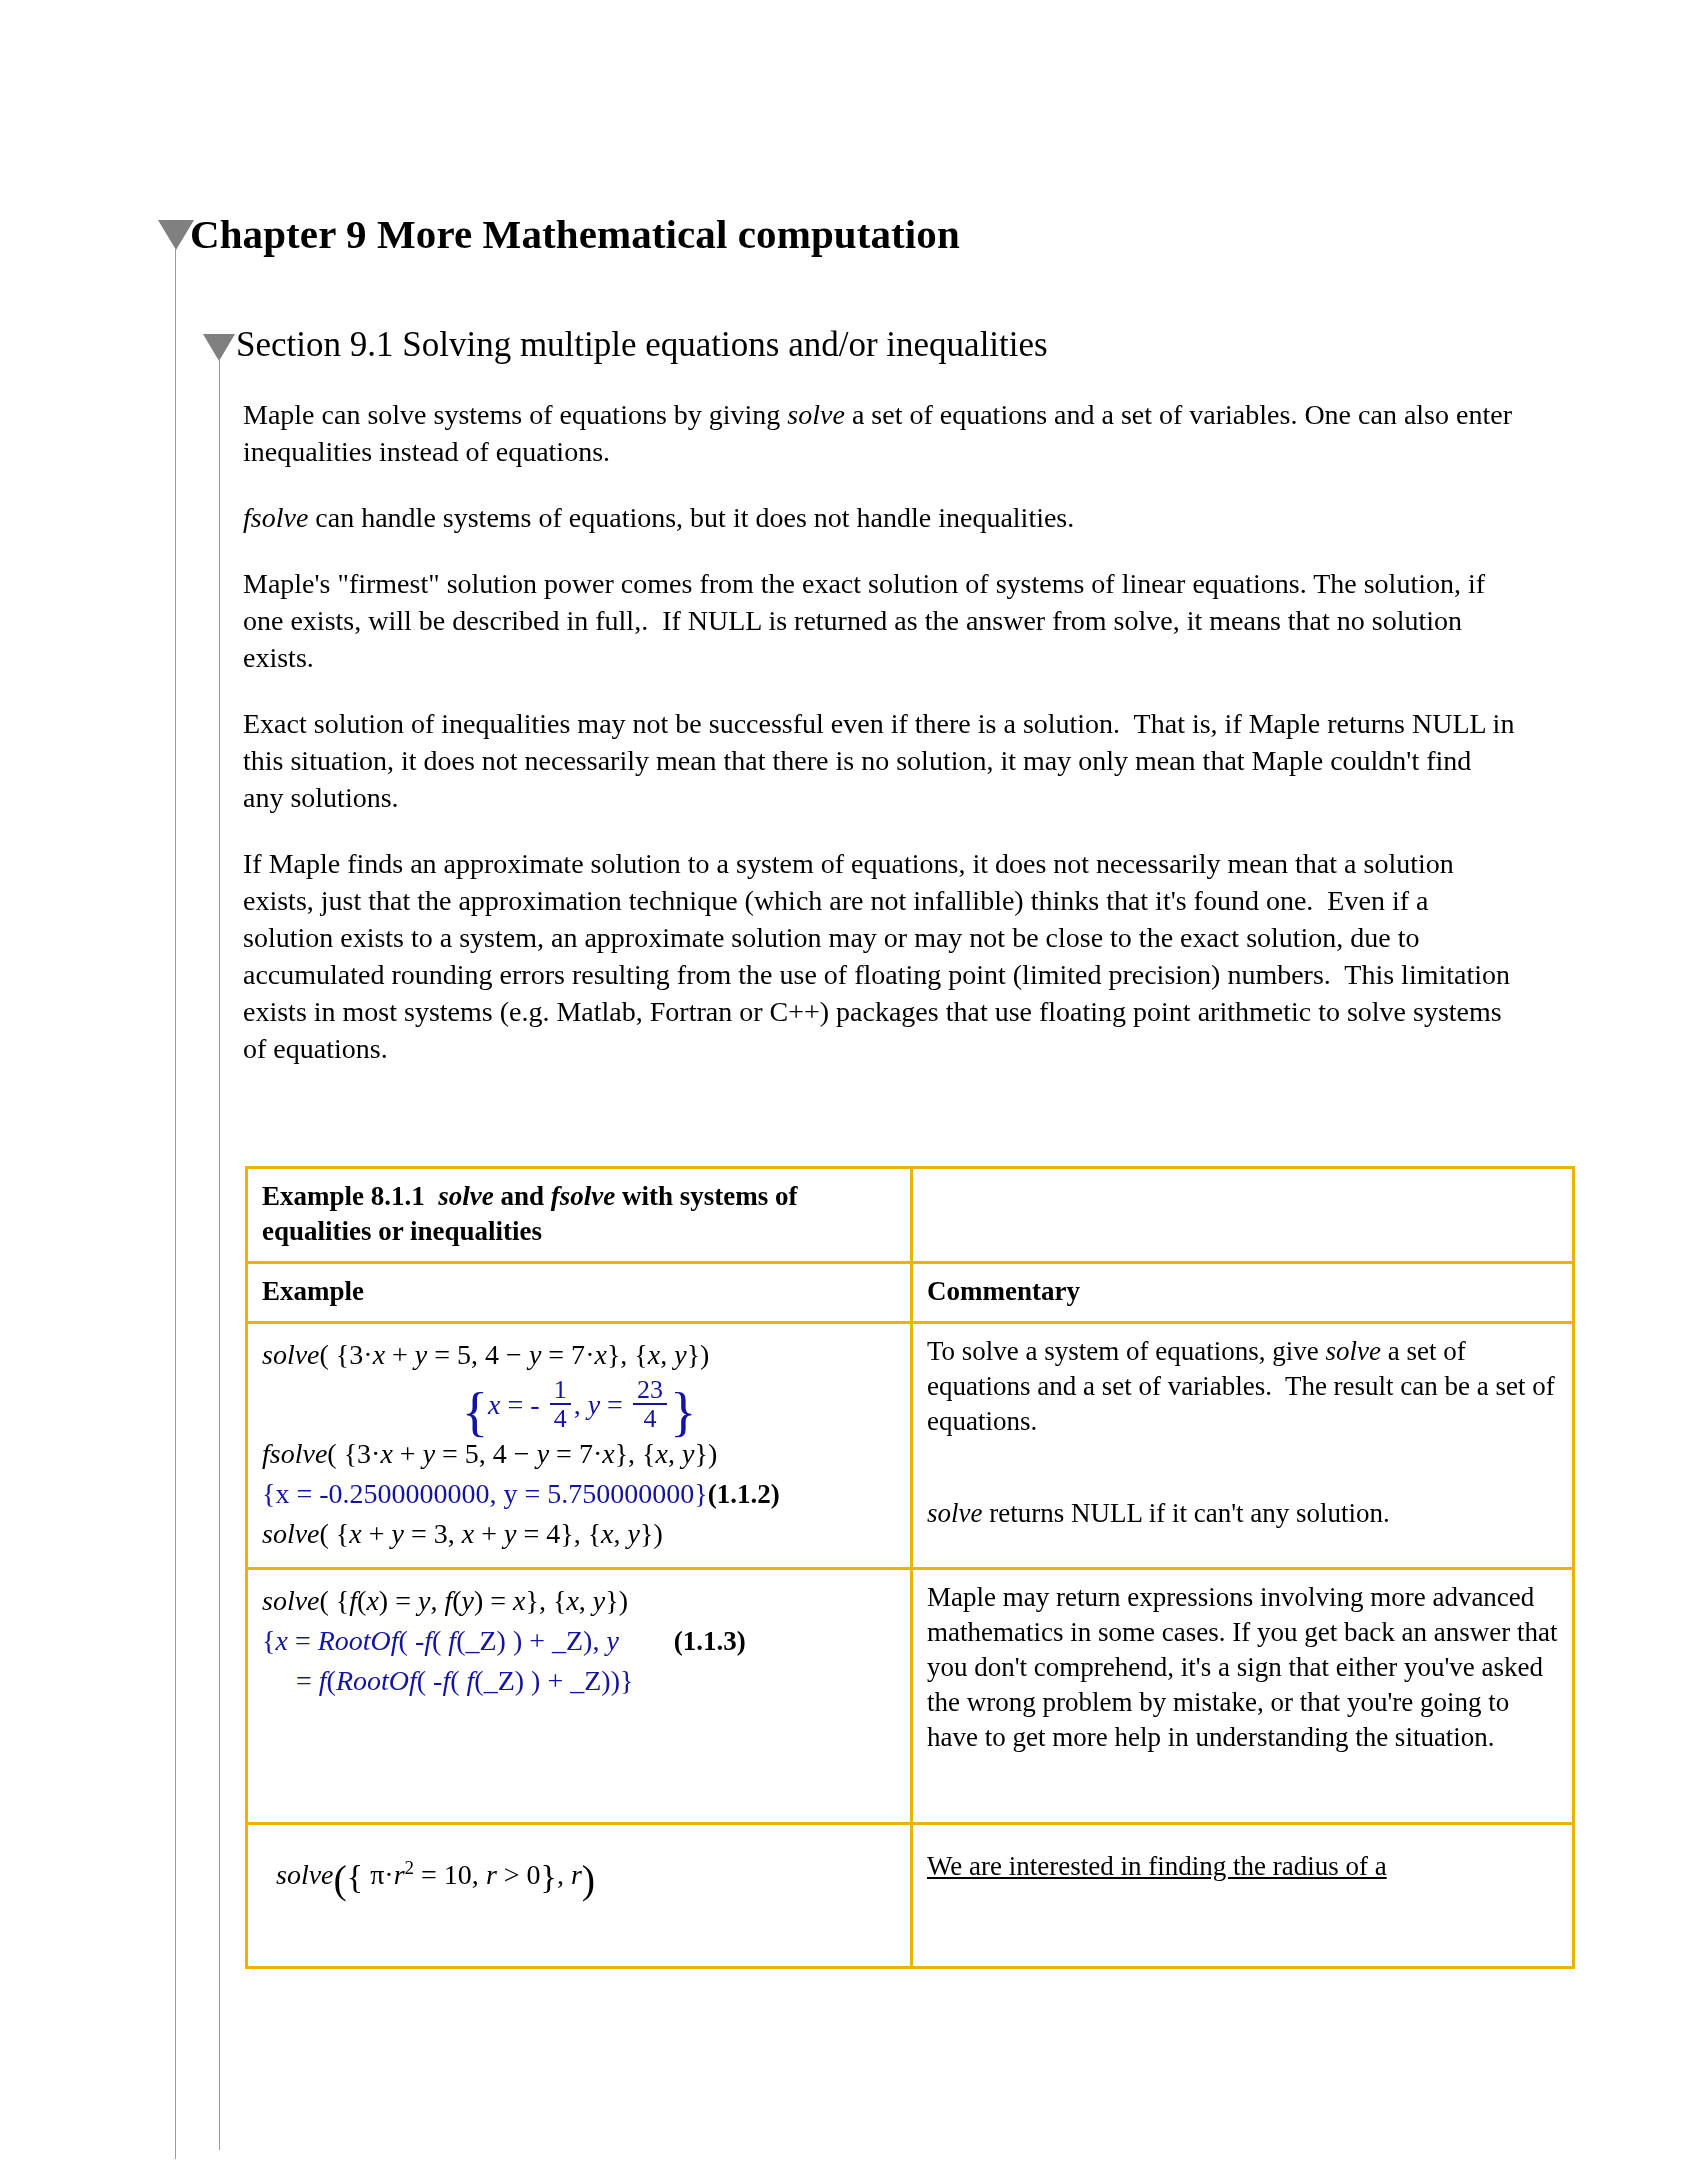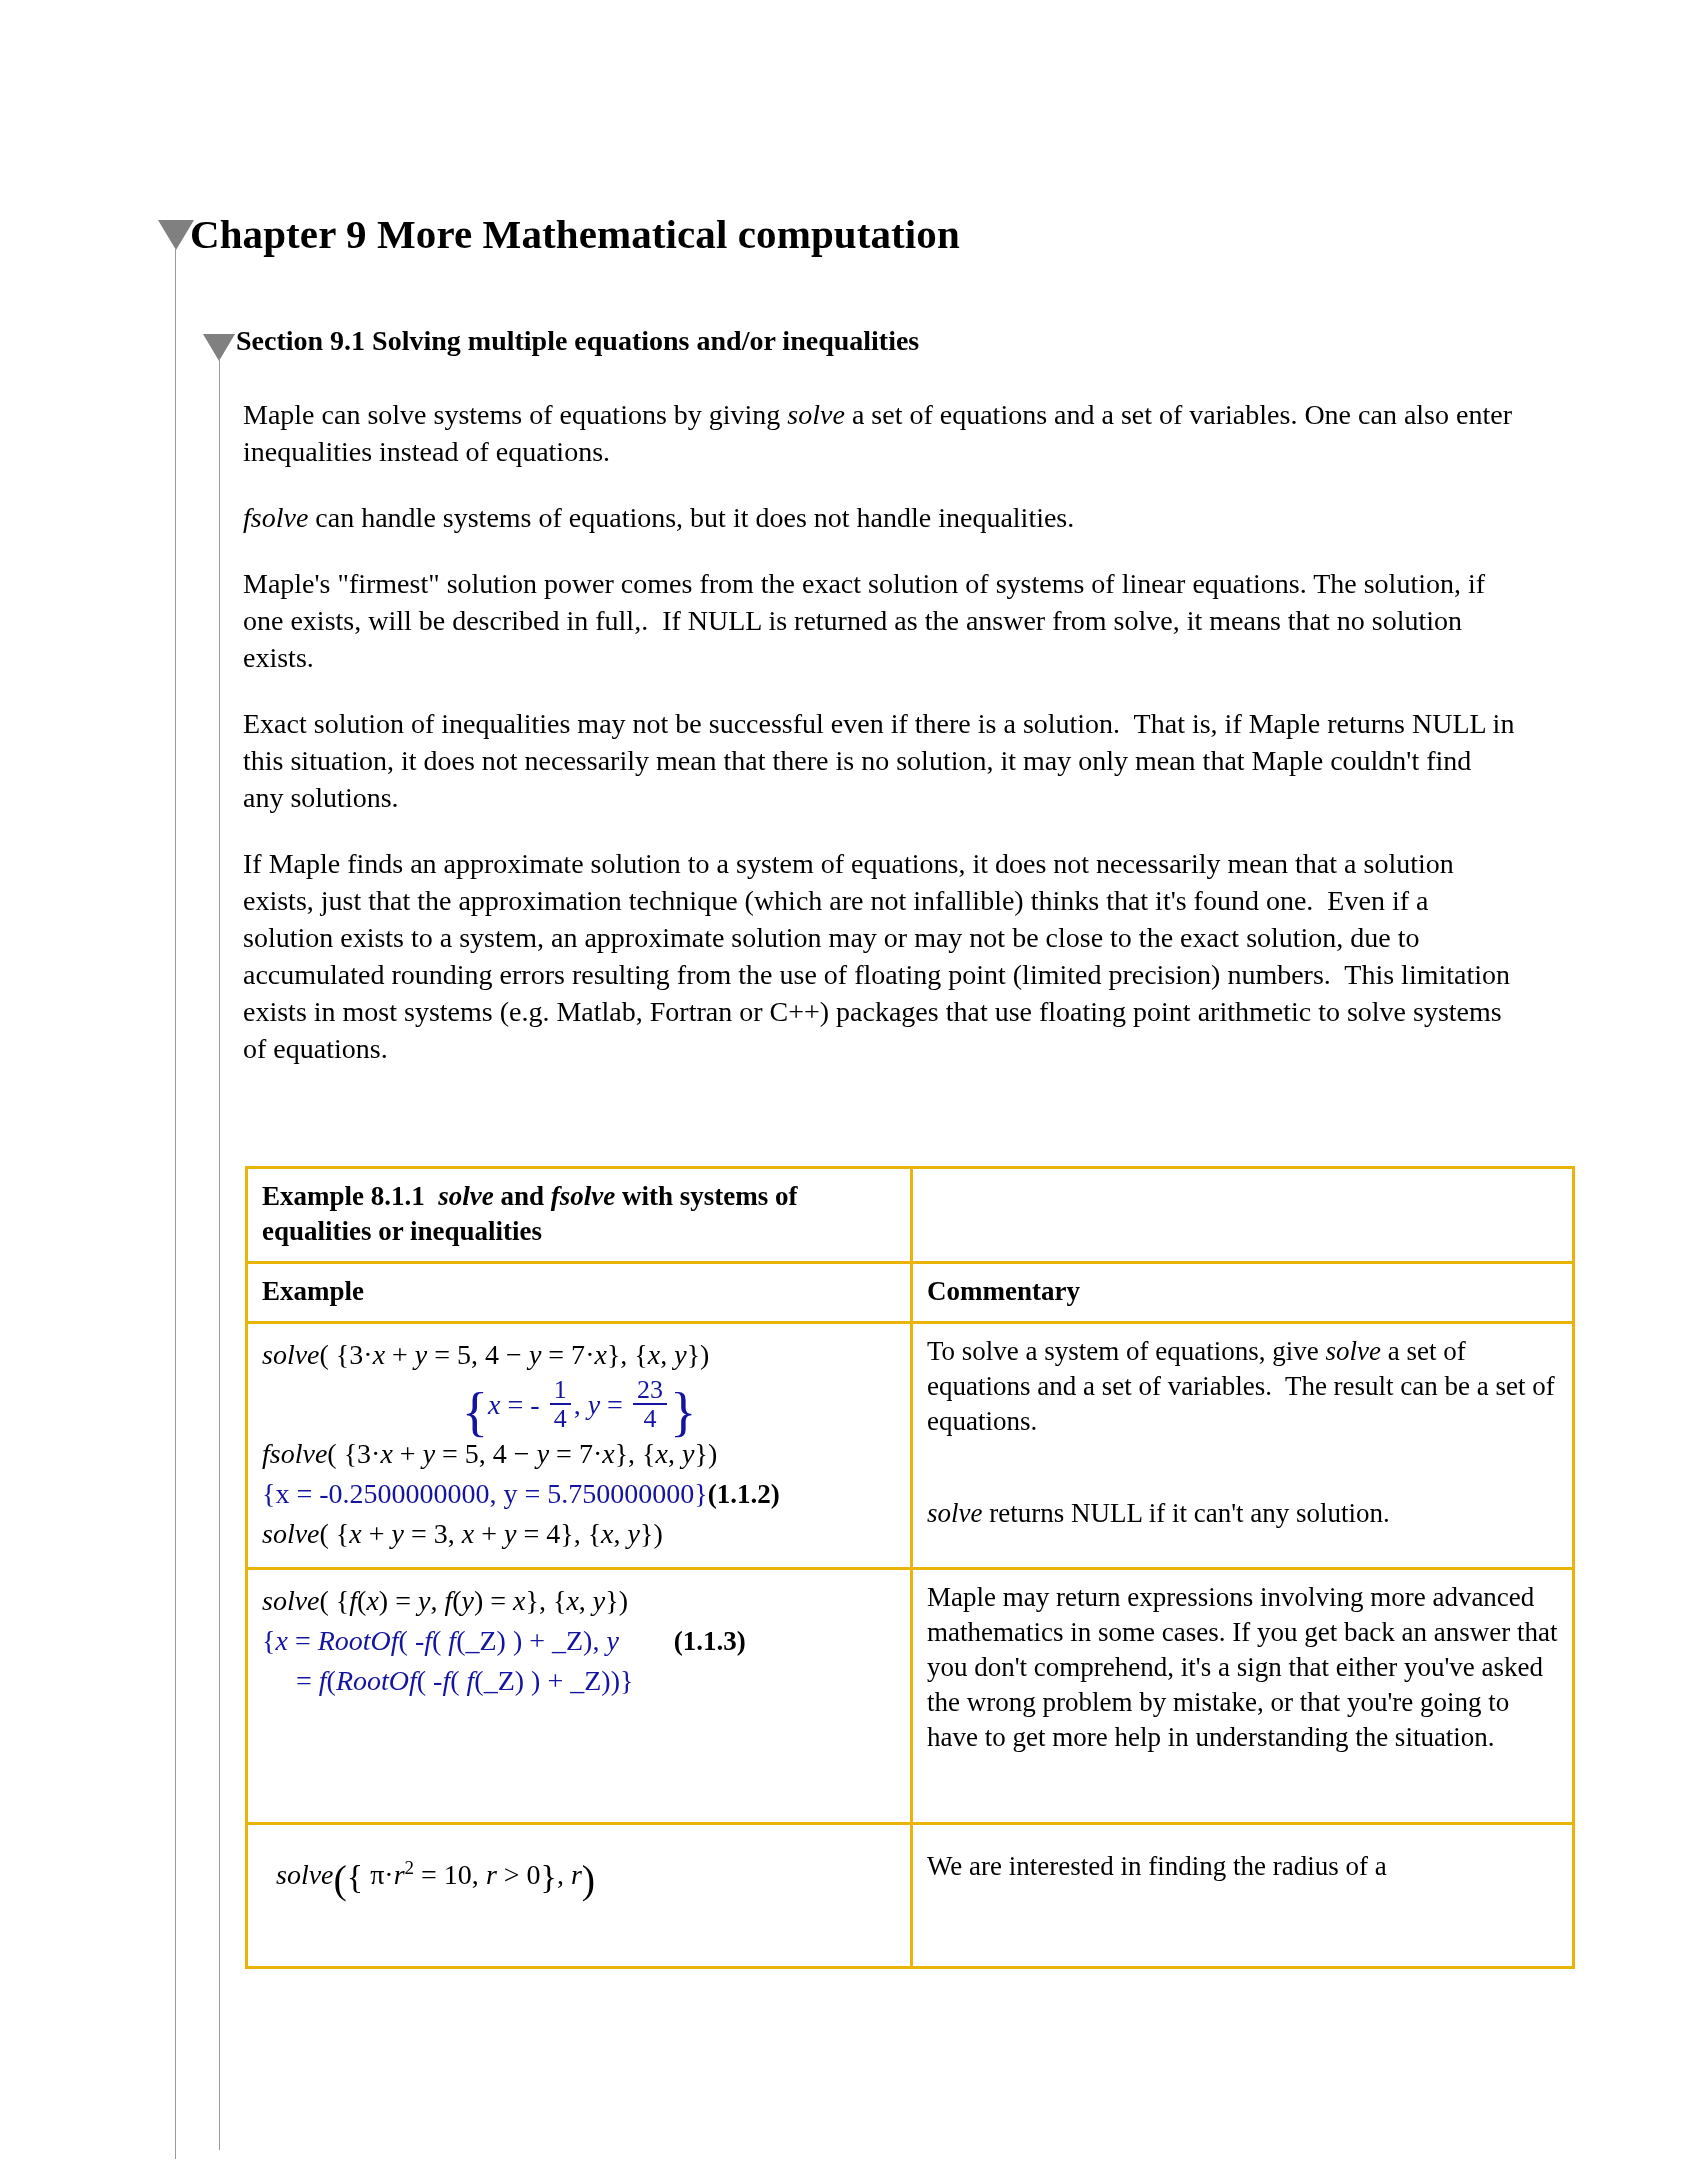--- a/index.html
+++ b/index.html
@@ -68,22 +68,22 @@
     top: 210px;
     font-size: 41px;
     font-weight: bold;
     letter-spacing: 0.1px;
     white-space: nowrap;
   }
   .section-title {
     position: absolute;
     left: 236px;
     top: 325px;
-    font-size: 28px;
-    font-weight: bold;
+    font-size: 35px;
+    font-weight: normal;
     white-space: nowrap;
   }
 
   
   .body-block {
     position: absolute;
     left: 243px;
     width: 1272px;
   }
   .para {
@@ -279,21 +279,21 @@
       </td>
     </tr>
 
     <tr>
       <td class="col-example" style="height: 119px; padding-left: 28px;">
         <div class="math mathline" style="margin-top:14px;">
           <span class="fn">solve</span><span style="font-size:40px; line-height:0; vertical-align:-0.22em;">(</span><span style="font-size:34px; line-height:0; vertical-align:-0.10em;">{</span> π<span>·</span><span class="v">r</span><span class="sup">2</span> = 10, <span class="v">r</span> &gt; 0<span style="font-size:34px; line-height:0; vertical-align:-0.10em;">}</span>, <span class="v">r</span><span style="font-size:40px; line-height:0; vertical-align:-0.22em;">)</span>
         </div>
       </td>
       <td class="col-commentary">
-        <div style="margin-top:14px;">
+        <div style="margin-top:14px;text-decoration:underline;">
           We are interested in finding the radius of a
         </div>
       </td>
     </tr>
   </tbody>
     </table>
 
 </div>
 
 

